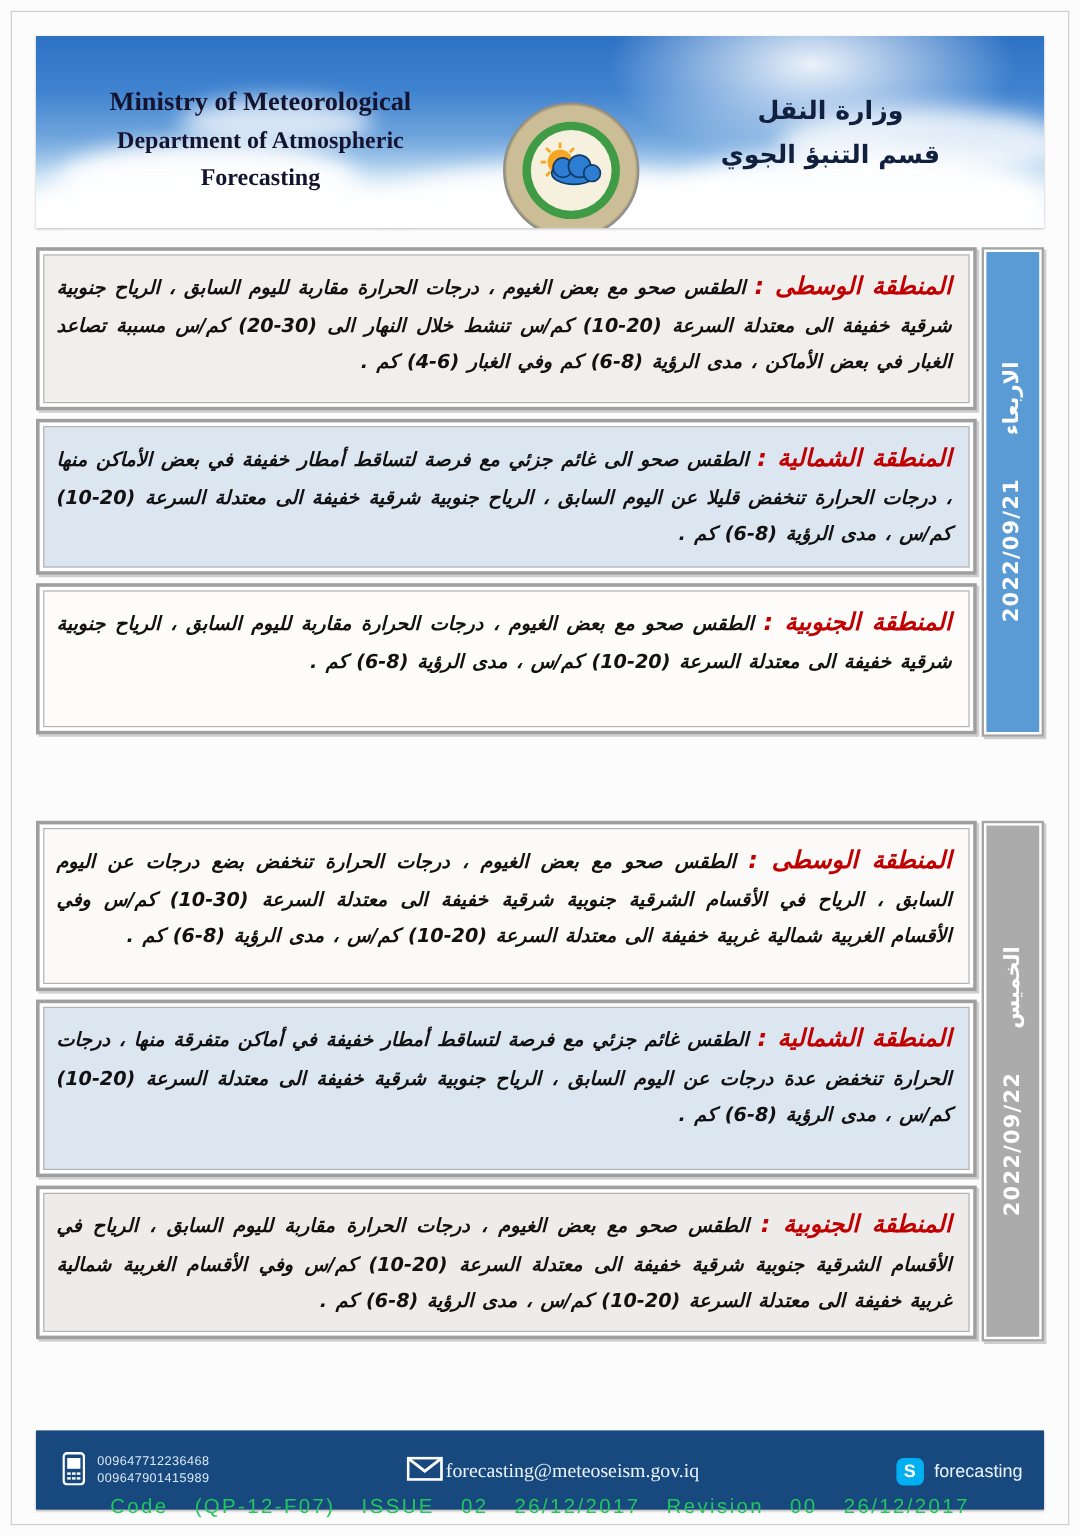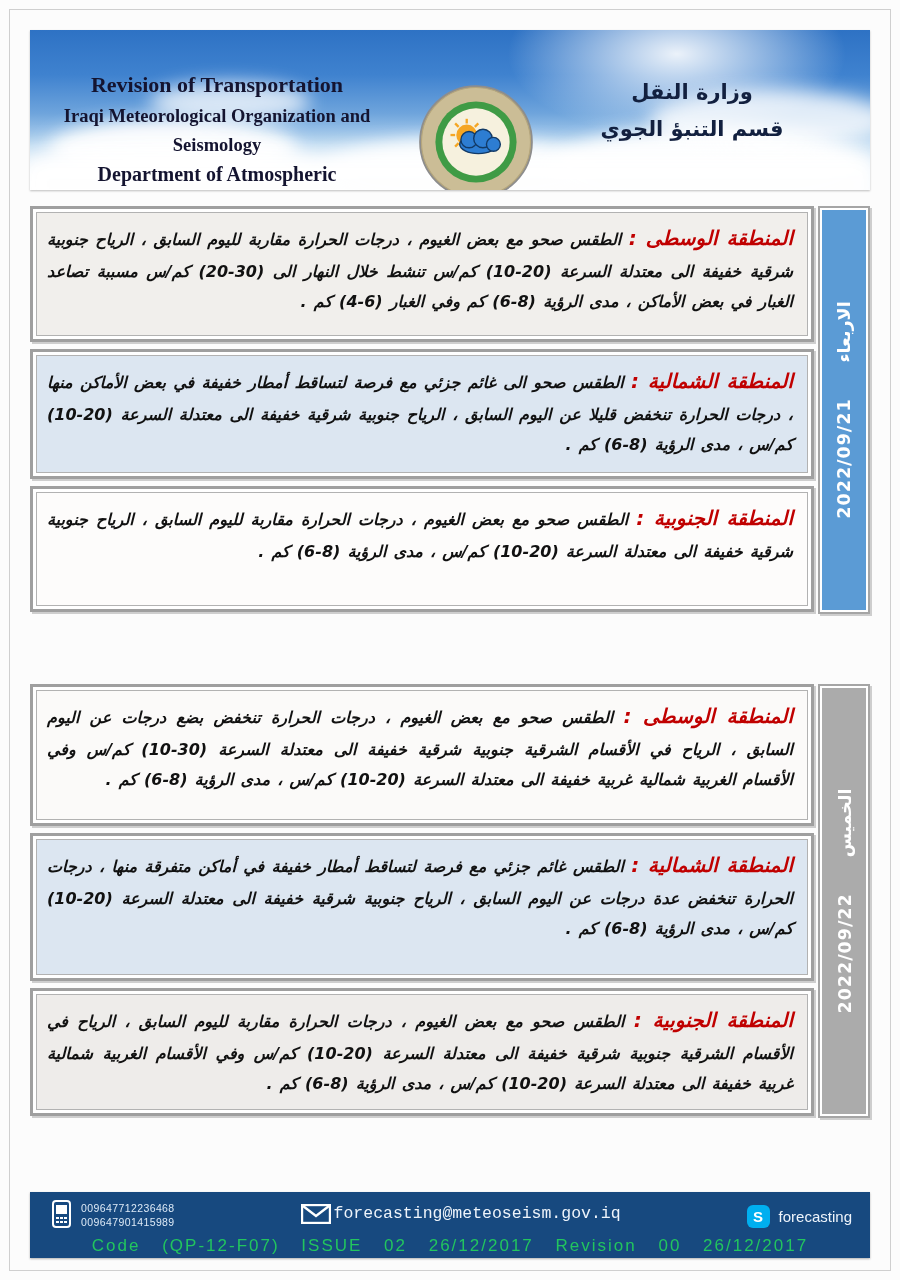--- a/index.html
+++ b/index.html
@@ -52,26 +52,26 @@
     background:#fff;padding:2px;box-sizing:border-box;box-shadow:2px 2px 0 rgba(0,0,0,.18);}
   .day-tab-fill{width:100%;height:100%;display:flex;align-items:center;justify-content:center;}
   .day-tab-text{transform:rotate(-90deg);direction:rtl;display:flex;gap:36px;align-items:center;
     white-space:nowrap;color:#ffffff;font-weight:bold;font-size:17.5px;letter-spacing:.5px;}
   .day-date{letter-spacing:1px;}
 
   
   .footer{position:absolute;left:30px;top:1192px;width:840px;height:66px;background:#17497f;
     color:#fff;box-sizing:border-box;box-shadow:0 1px 2px rgba(0,0,0,.3);}
   .footer-row1{display:flex;align-items:center;justify-content:space-between;
-    padding:6px 18px 0 22px;height:36px;}
+    padding:16px 18px 0 22px;height:36px;}
   .footer-phone{display:flex;align-items:center;gap:10px;}
   .phone-nums{font-size:10.5px;line-height:1.3;color:#dcE9f6;letter-spacing:.4px;
     font-family:"Liberation Sans",sans-serif;}
-  .footer-mail{display:flex;align-items:flex-start;gap:3px;font-size:16.5px;color:#eef4fb;
-    font-family:Liberation Mono, monospace;}
+  .footer-mail{display:flex;align-items:center;gap:3px;font-size:16.5px;color:#eef4fb;
+    font-family:Liberation Serif, serif;}
   .footer-skype{display:flex;align-items:center;gap:9px;font-size:15px;color:#eef4fb;
     font-family:"Liberation Sans",sans-serif;}
   .skype-badge{width:23px;height:23px;background:#00aff0;border-radius:6px;display:flex;
     align-items:center;justify-content:center;font-weight:bold;font-size:15px;color:#fff;}
   .footer-row2{text-align:center;font-family:"Liberation Sans",sans-serif;font-size:17px;
     letter-spacing:2px;word-spacing:15px;color:#22c55e;padding-top:2px;}
 </style>
 </head>
 <body>
 
@@ -81,22 +81,21 @@
   <header class="header">
     <div class="cloud c1"></div>
     <div class="cloud c2"></div>
     <div class="cloud c3"></div>
     <div class="cloud c4"></div>
     <div class="cloud c5"></div>
     <div class="cloud c6"></div>
     <div class="cloud-band"></div>
 
     <div class="header-en">
-      <div class="en1">Revision of Transportation</div>
-      <div class="en2">Iraqi Meteorological Organization and Seismology</div>
+      <div class="en1">Ministry of Meteorological</div>
       <div class="en3">Department of Atmospheric Forecasting</div>
     </div>
 
     <div class="logo">
       <svg viewBox="0 0 100 100" width="116" height="116">
         <circle cx="50" cy="50" r="48" fill="#cbbd96" stroke="#8d8d8d" stroke-width="2"></circle>
         <circle cx="50" cy="50" r="47" fill="none" stroke="#b5a67c" stroke-width="1"></circle>
         <circle cx="50" cy="50" r="35" fill="#3f9b45"></circle>
         <circle cx="50" cy="50" r="29" fill="#f6f1de"></circle>
         <circle cx="42" cy="44" r="9" fill="#f5a623"></circle>

